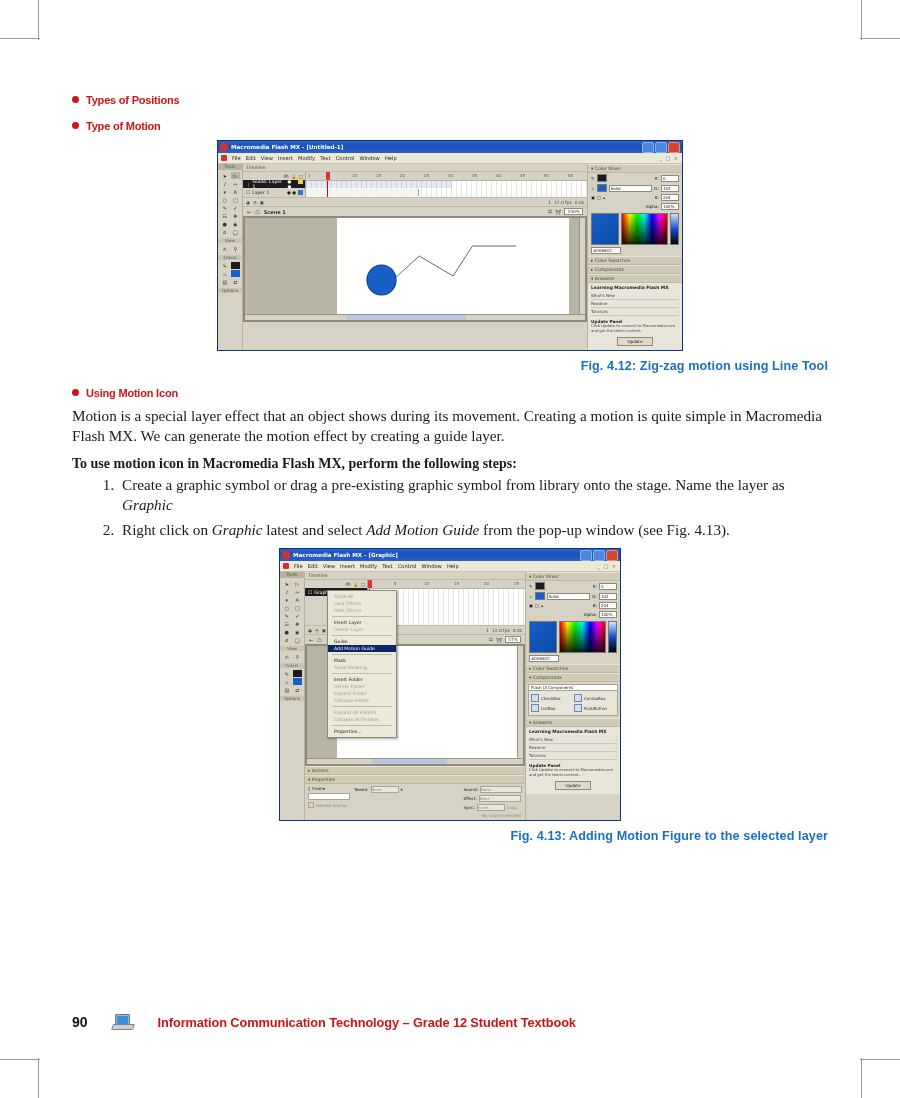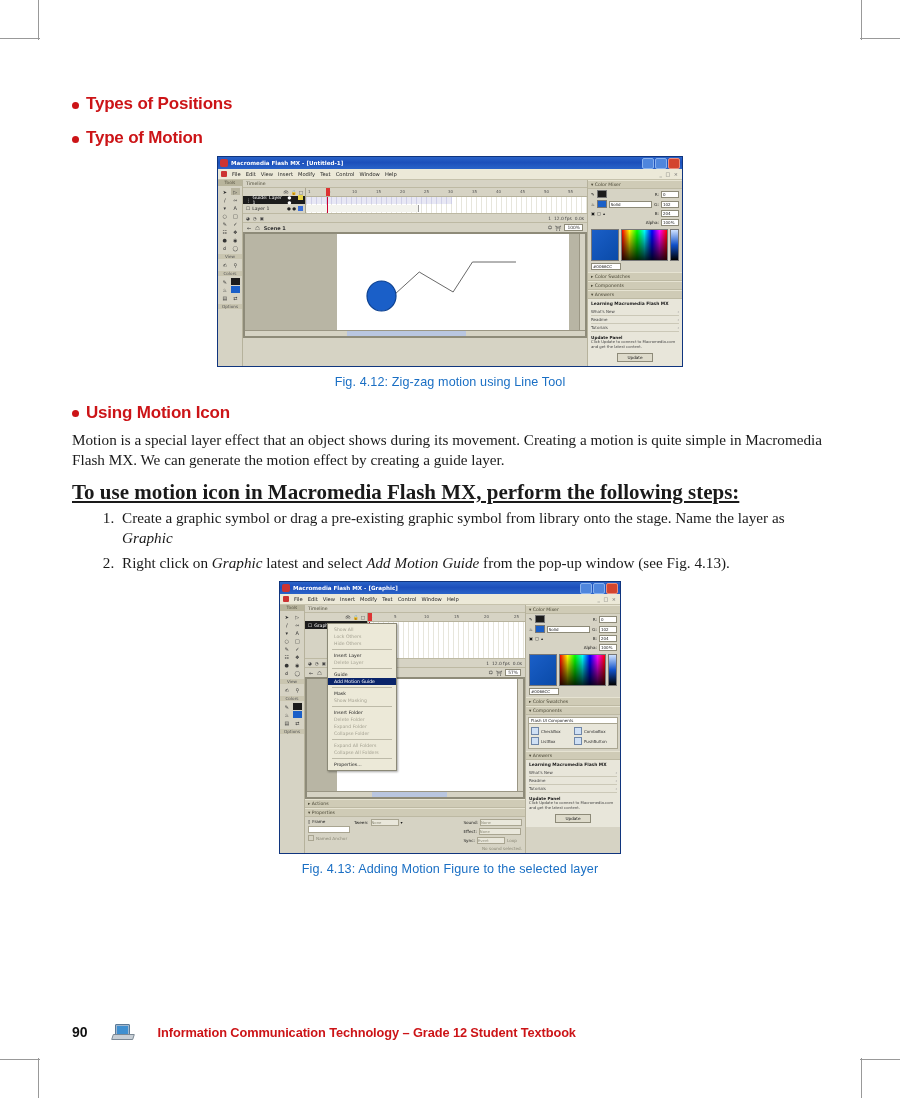--- a/index.html
+++ b/index.html
@@ -28,45 +28,45 @@
   .header-rule {
     margin-top:4px; height:2px;
     background:linear-gradient(to right,#5a5a5a,#7a7a7a);
   }
 
   .content { position:absolute; left:72px; top:80px; width:756px; }
 
   h2.sect {
     font-family:"Liberation Sans", sans-serif;
     color:#cc1417;
-    font-size:17px;
+    font-size:11px;
     font-weight:bold;
     margin:14px 0 7px 0;
-    display:flex; align-items:center; gap:7px;
+    display:flex; align-items:flex-start; gap:7px;
     letter-spacing:-0.2px;
   }
   h2.sect .bullet {
     width:7px; height:7px; border-radius:50%;
     background:#cc1417; display:inline-block;
     flex:0 0 auto; margin-top:2px;
   }
   p.body {
     font-size:15.2px; line-height:1.32;
     margin:0 0 4px 0; text-align:left;
   }
   p.indent { text-indent:22px; }
   .ital { font-style:italic; }
-  p.lead { font-size:21px; font-weight:bold; margin:10px 0 3px 0;text-decoration:underline; }
+  p.lead { font-size:14px; font-weight:bold; margin:10px 0 3px 0; }
   ol.steps { margin:2px 0 0 0; padding-left:46px; }
   ol.steps li { font-size:15.2px; line-height:1.32; margin-bottom:5px; padding-left:4px; }
 
   .figcap {
     font-family:"Liberation Sans", sans-serif;
-    color:#1a6fc4; font-weight:normal; font-size:12.6px;
-    text-align:center; margin:8px 0 4px 0; letter-spacing:.1px;
+    color:#1a6fc4; font-weight:bold; font-size:12.6px;
+    text-align:right; margin:8px 0 4px 0; letter-spacing:.1px;
   }
 
   
   .flashwin {
     border:1px solid #10357e;
     background:#d6d3c4;
     font-family:"DejaVu Sans", sans-serif;
     position:relative;
     box-sizing:border-box;
   }
@@ -214,21 +214,21 @@
   .barcap { background:#cfcbb6; color:#4b4836; font-size:4.6px; padding:1px 3px;
     border-top:1px solid #e6e3d2; border-bottom:1px solid #bdb9a3; }
   .propsbox { background:#d6d3c4; padding:2px 3px; display:flex; gap:4px; font-size:4.2px; }
   .propcol { display:flex; flex-direction:column; gap:2px; }
   .proprow { display:flex; align-items:center; gap:2px; }
   .propin { background:#e9e7db; border:1px solid #a9a591; width:26px; height:5px; }
   .propin.wide { width:40px; }
   .propin.white { background:#fff; }
 
   
-  .footer { position:absolute; left:72px; bottom:58px; display:flex; align-items:center; gap:24px; }
+  .footer { position:absolute; left:72px; bottom:68px; display:flex; align-items:center; gap:24px; }
   .pageno { font-family:"Liberation Sans", sans-serif; font-weight:bold; font-size:14px; color:#111; }
   .foot-ico { width:22px; height:16px; position:relative; }
   .foot-ico .scr { position:absolute; left:3px; top:0; width:13px; height:11px;
     background:#9fb7cf; border:1px solid #5c7a96; border-radius:1px; }
   .foot-ico .scr i { position:absolute; inset:1px; background:#3f8fd0; }
   .foot-ico .base { position:absolute; left:0; bottom:0; width:20px; height:4px;
     background:#c8cfd6; border:1px solid #7b8894; border-radius:1px; transform:skewX(-18deg);}
   .foot-text { font-family:"Liberation Sans", sans-serif; font-weight:bold;
     font-size:12.8px; color:#cc1417; letter-spacing:-.1px; }
 </style>

